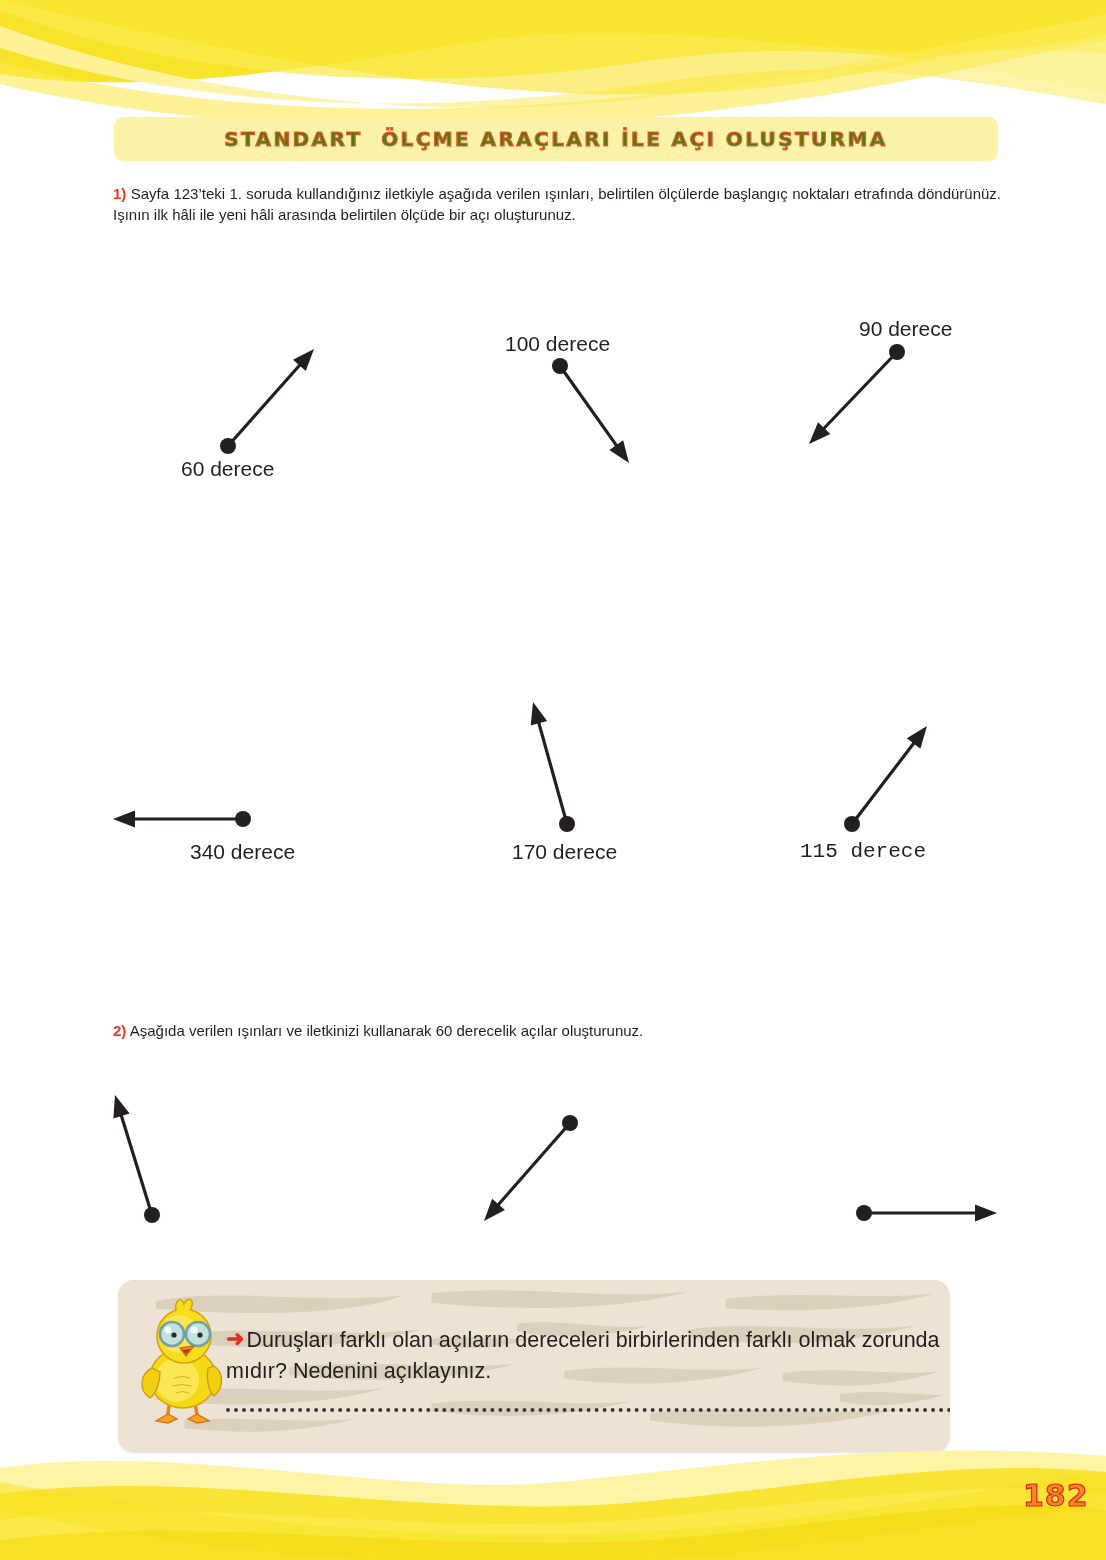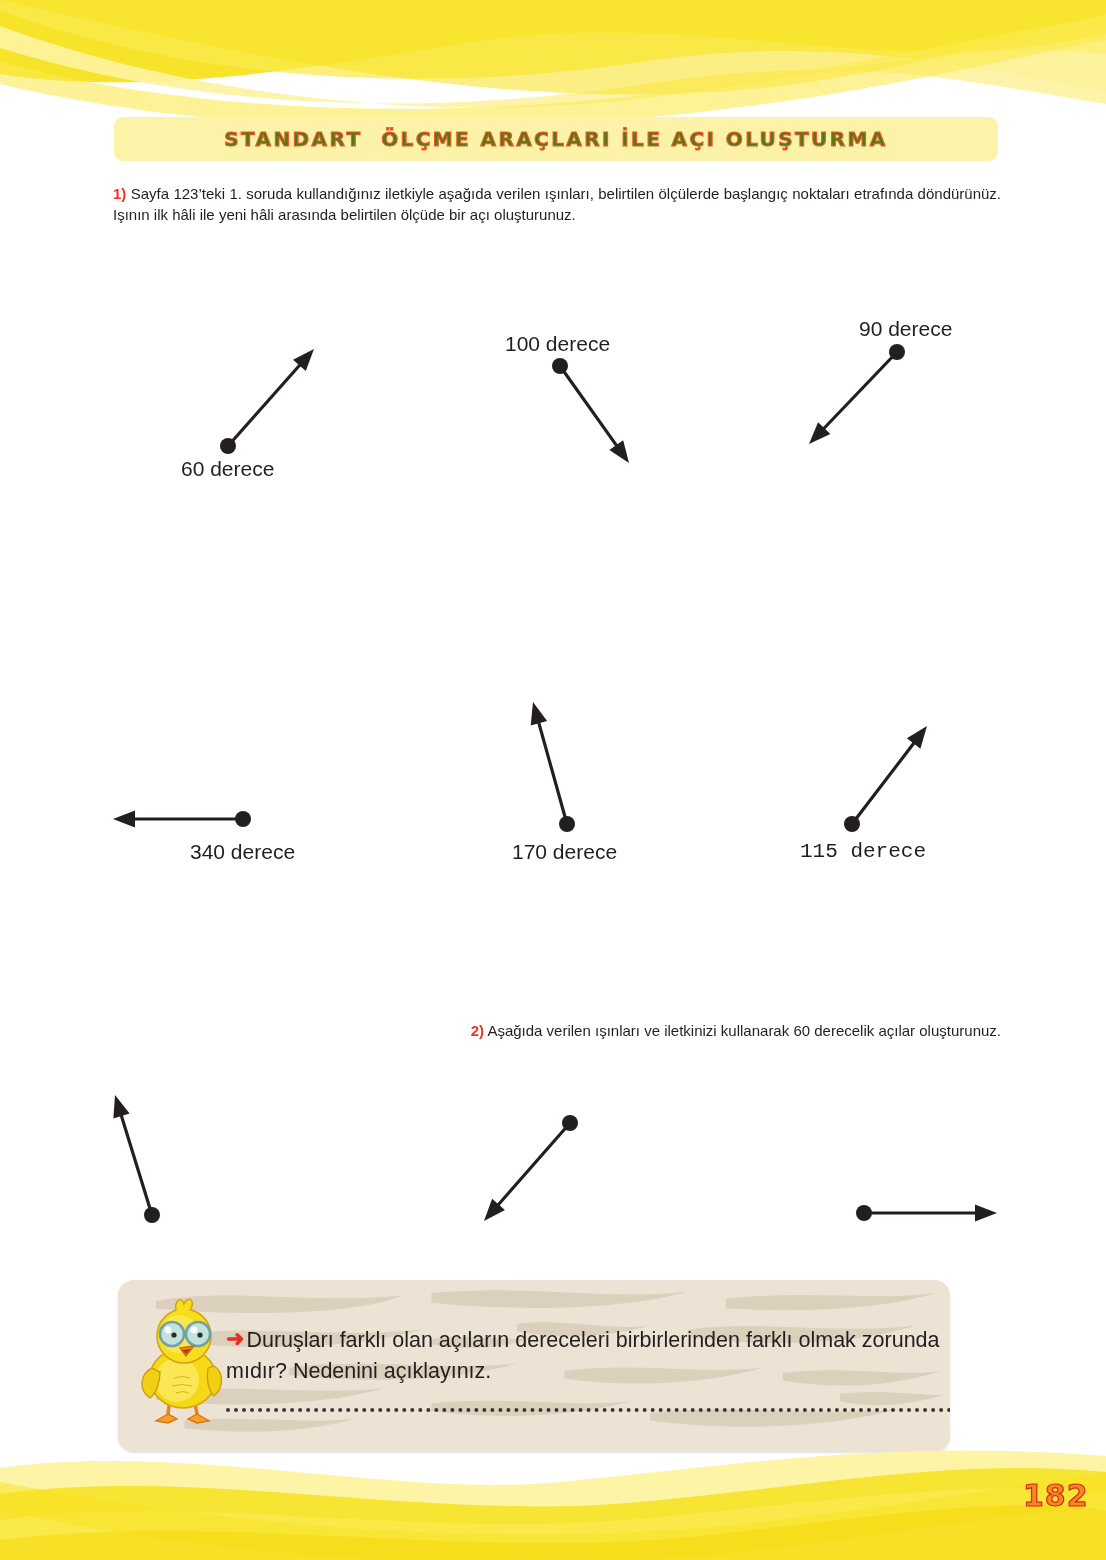--- a/index.html
+++ b/index.html
@@ -28,21 +28,21 @@
     color:#4d7c0f;
     -webkit-text-stroke:1.1px #f15a33;
     text-shadow:0 0 0 #f15a33;
     white-space:pre;
   }
 
   
   .qblock{position:absolute;font-size:15px;line-height:1.42;color:#231f20;}
   .qnum{color:#ed3724;font-weight:bold;}
   #q1{left:113px;top:183px;width:888px;text-align:justify;}
-  #q2{left:113px;top:1020px;width:888px;text-align:right;}
+  #q2{left:113px;top:1020px;width:888px;}
 
   
   .figures{position:absolute;left:0;top:0;width:1106px;height:1560px;}
   .fig-label{
     position:absolute;font-size:21px;color:#231f20;white-space:nowrap;
   }
 
   
   .notebox{
     position:absolute;left:118px;top:1280px;width:832px;height:172px;

